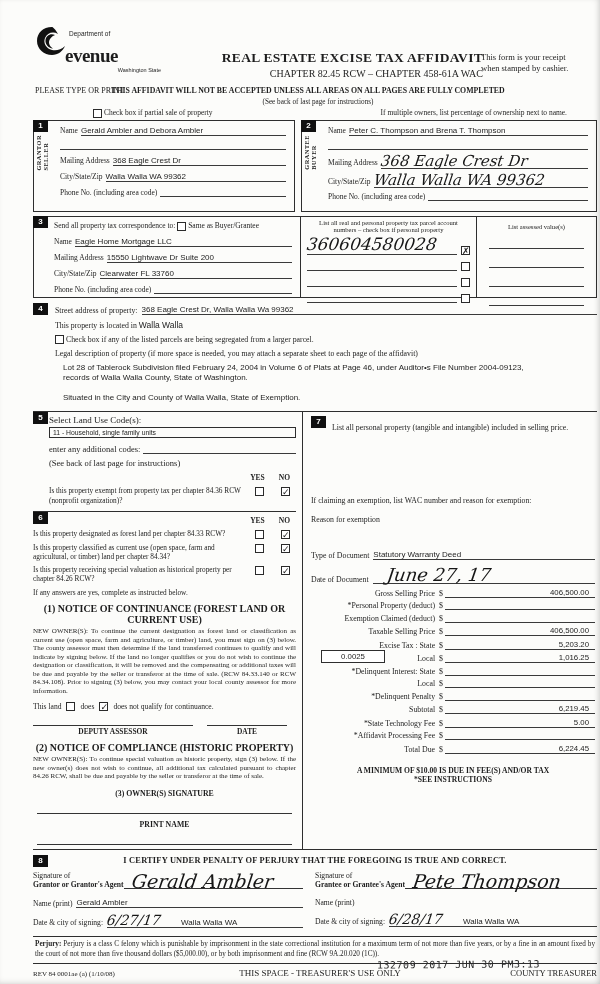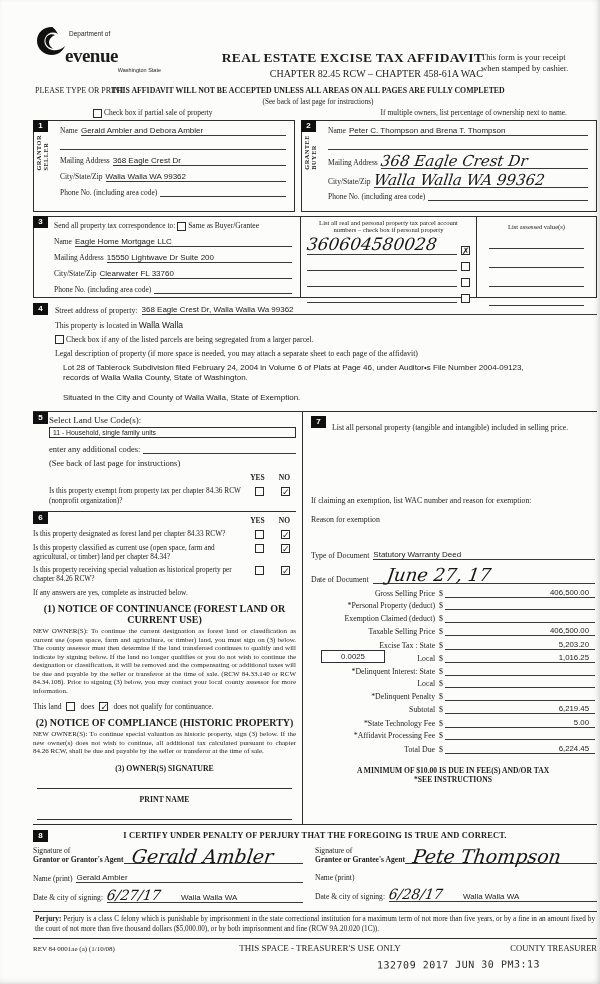--- a/index.html
+++ b/index.html
@@ -353,20 +353,24 @@
           <div class="note">If any answers are yes, complete as instructed below.</div>
           <div class="notice-title">(1) NOTICE OF CONTINUANCE  (FOREST LAND OR CURRENT USE)</div>
           <div class="notice-body">NEW OWNER(S): To continue the current designation as forest land or classification as current use (open space, farm and agriculture, or timber) land, you must sign on (3) below. The county assessor must then determine if the land transferred continues to qualify and will indicate by signing below. If the land no longer qualifies or you do not wish to continue the designation or classification, it will be removed and the compensating or additional taxes will be due and payable by the seller or transferor at the time of sale. (RCW 84.33.140 or RCW 84.34.108). Prior to signing (3) below, you may contact your local county assessor for more information.</div>
           <div class="land-row">
             <span>This land</span>
             <span class="cb"></span>
             <span>does</span>
             <span class="cb">✓</span>
             <span>does not  qualify for continuance.</span>
           </div>
+          <div class="da-row">
+            <span class="seg1">DEPUTY ASSESSOR</span>
+            <span class="seg2">DATE</span>
+          </div>
           <div class="notice-title">(2) NOTICE OF COMPLIANCE (HISTORIC PROPERTY)</div>
           <div class="notice-body">NEW OWNER(S): To continue special valuation as historic property, sign (3) below. If the new owner(s) does not wish to continue, all additional tax calculated pursuant to chapter 84.26 RCW, shall be due and payable by the seller or transferor at the time of sale.</div>
           <div class="center-bold">(3)  OWNER(S) SIGNATURE</div>
           <div class="sigline"></div>
           <div class="center-bold" style="margin-top:6px;">PRINT NAME</div>
           <div class="sigline"></div>
         </div>
       </div>
 
       <div class="colR">

